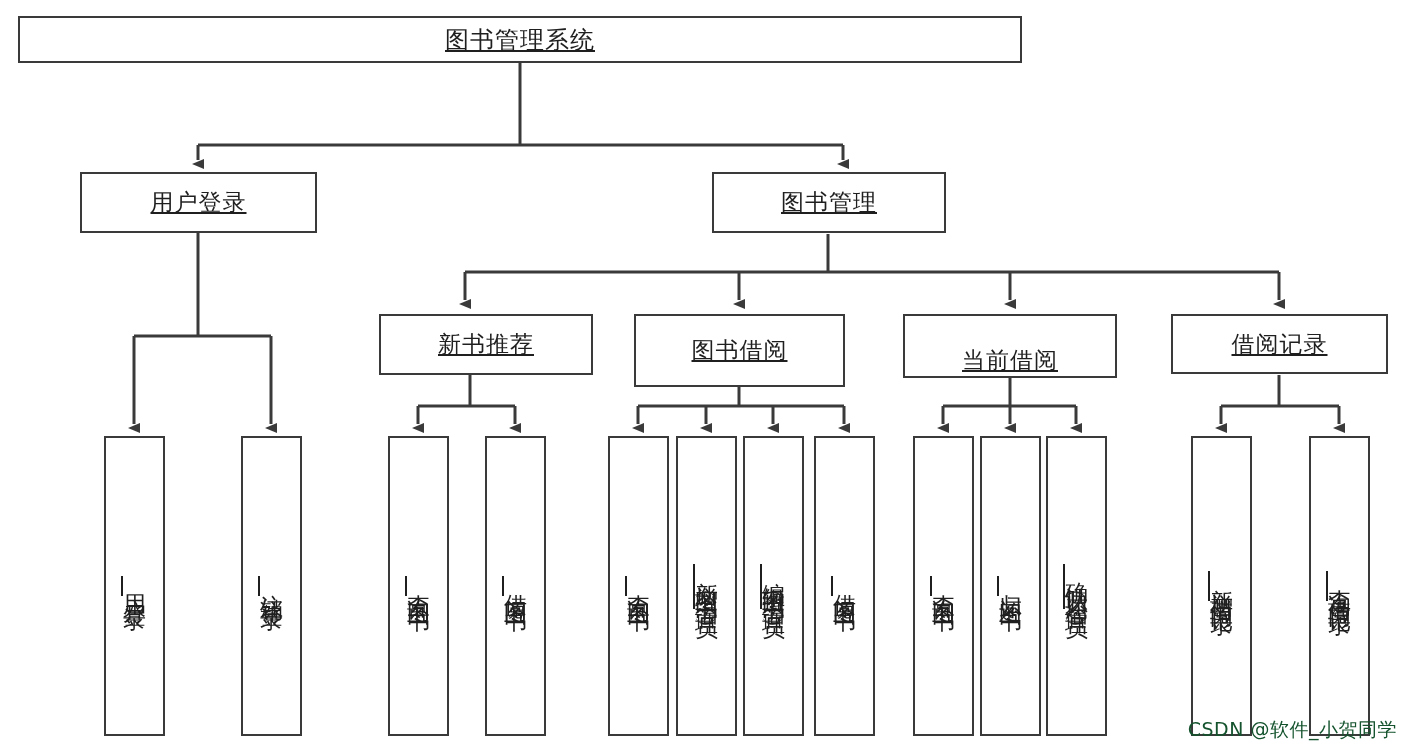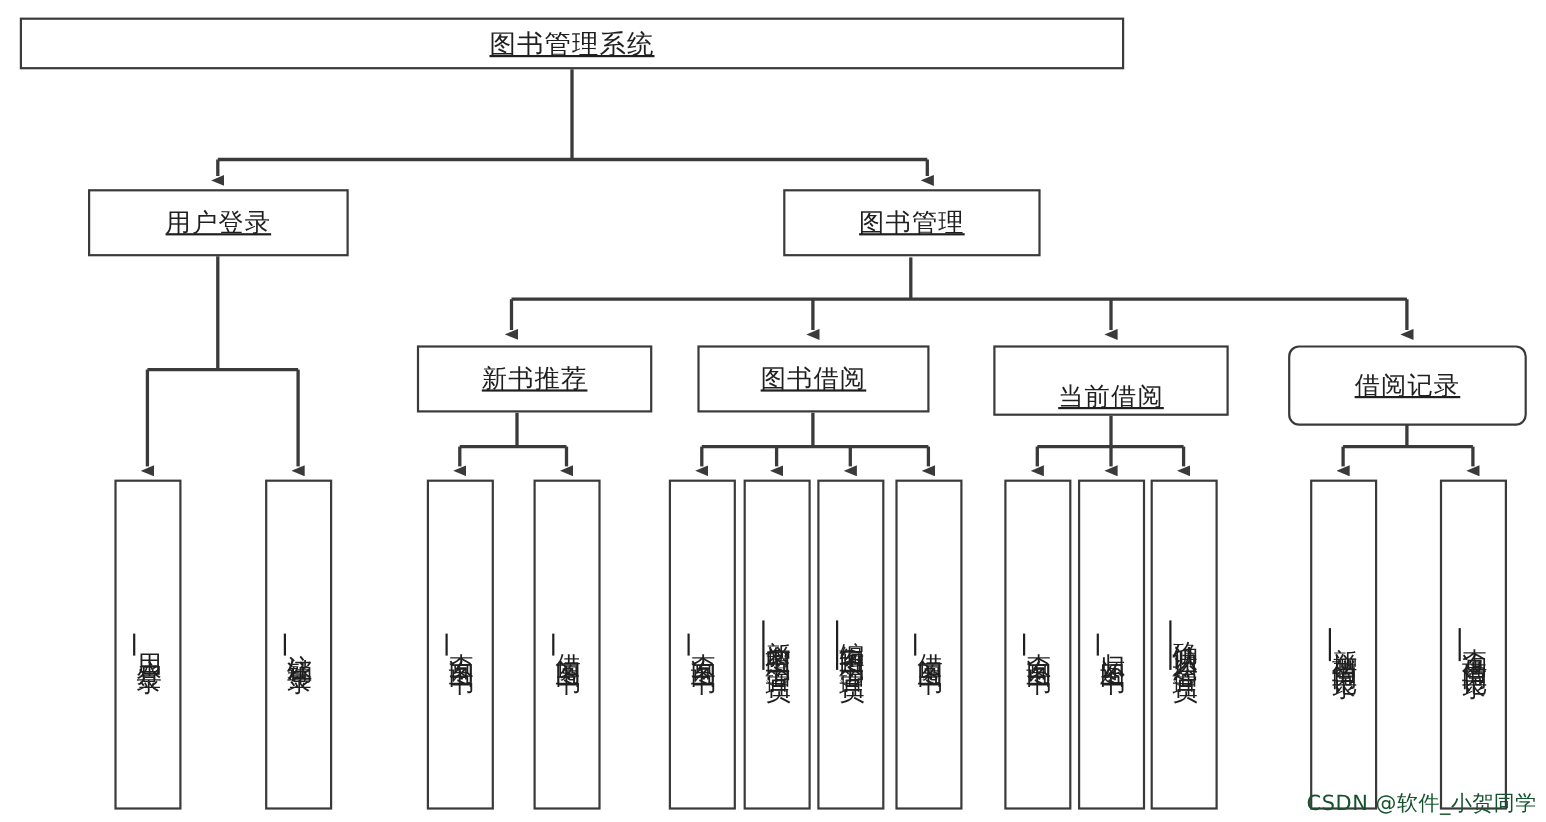--- a/index.html
+++ b/index.html
@@ -133,27 +133,27 @@
   <div class="node horiz" style="left:80px; top:172px; width:237px; height:61px;">
     <span>用户登录</span>
   </div>
   <div class="node horiz" style="left:712px; top:172px; width:234px; height:61px;text-align:center;">
     <span>图书管理</span>
   </div>
 
   <div class="node horiz" style="left:363px; top:314px; width:214px; height:61px;margin-left:16px;">
     <span>新书推荐</span>
   </div>
-  <div class="node horiz" style="left:634px; top:314px; width:211px; height:61px;">
+  <div class="node horiz" style="left:634px; top:314px; width:211px; height:73px;">
     <span>图书借阅</span>
   </div>
   <div class="node horiz" style="left:903px; top:314px; width:214px; height:64px;align-items:flex-end;">
     <span>当前借阅</span>
   </div>
-  <div class="node horiz" style="left:1171px; top:314px; width:217px; height:73px;border-radius:10px;">
+  <div class="node horiz" style="left:1171px; top:314px; width:217px; height:60px;">
     <span>借阅记录</span>
   </div>
 
   <div class="node vert" style="left:104px; top:436px; width:61px; height:300px;">
     <span class="vtext">用户登录</span>
   </div>
   <div class="node vert" style="left:241px; top:436px; width:61px; height:300px;">
     <span class="vtext">注销登录</span>
   </div>
 

